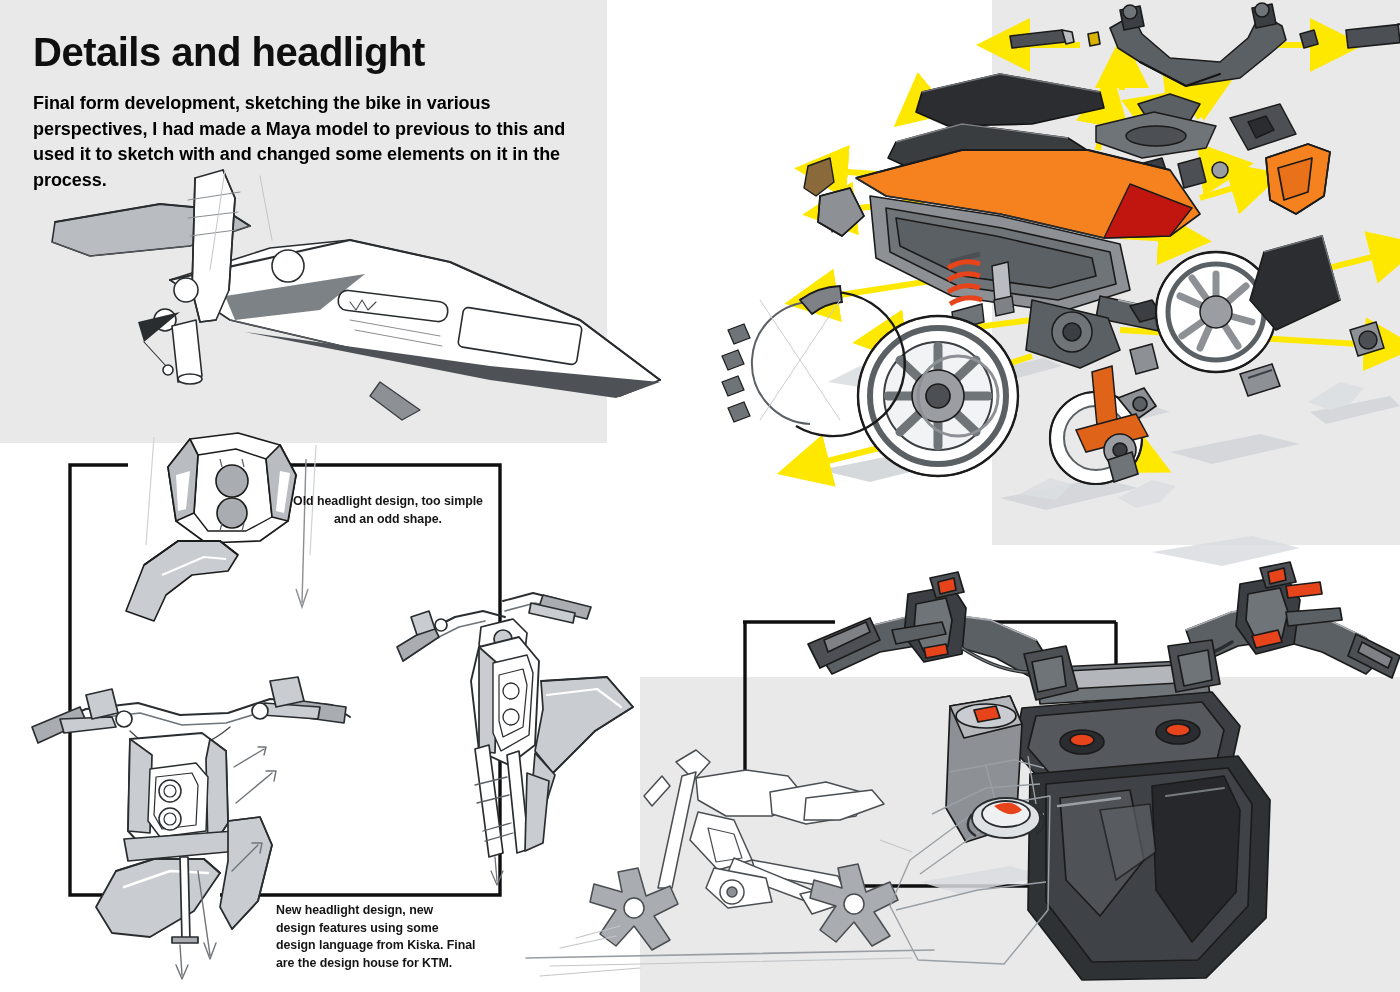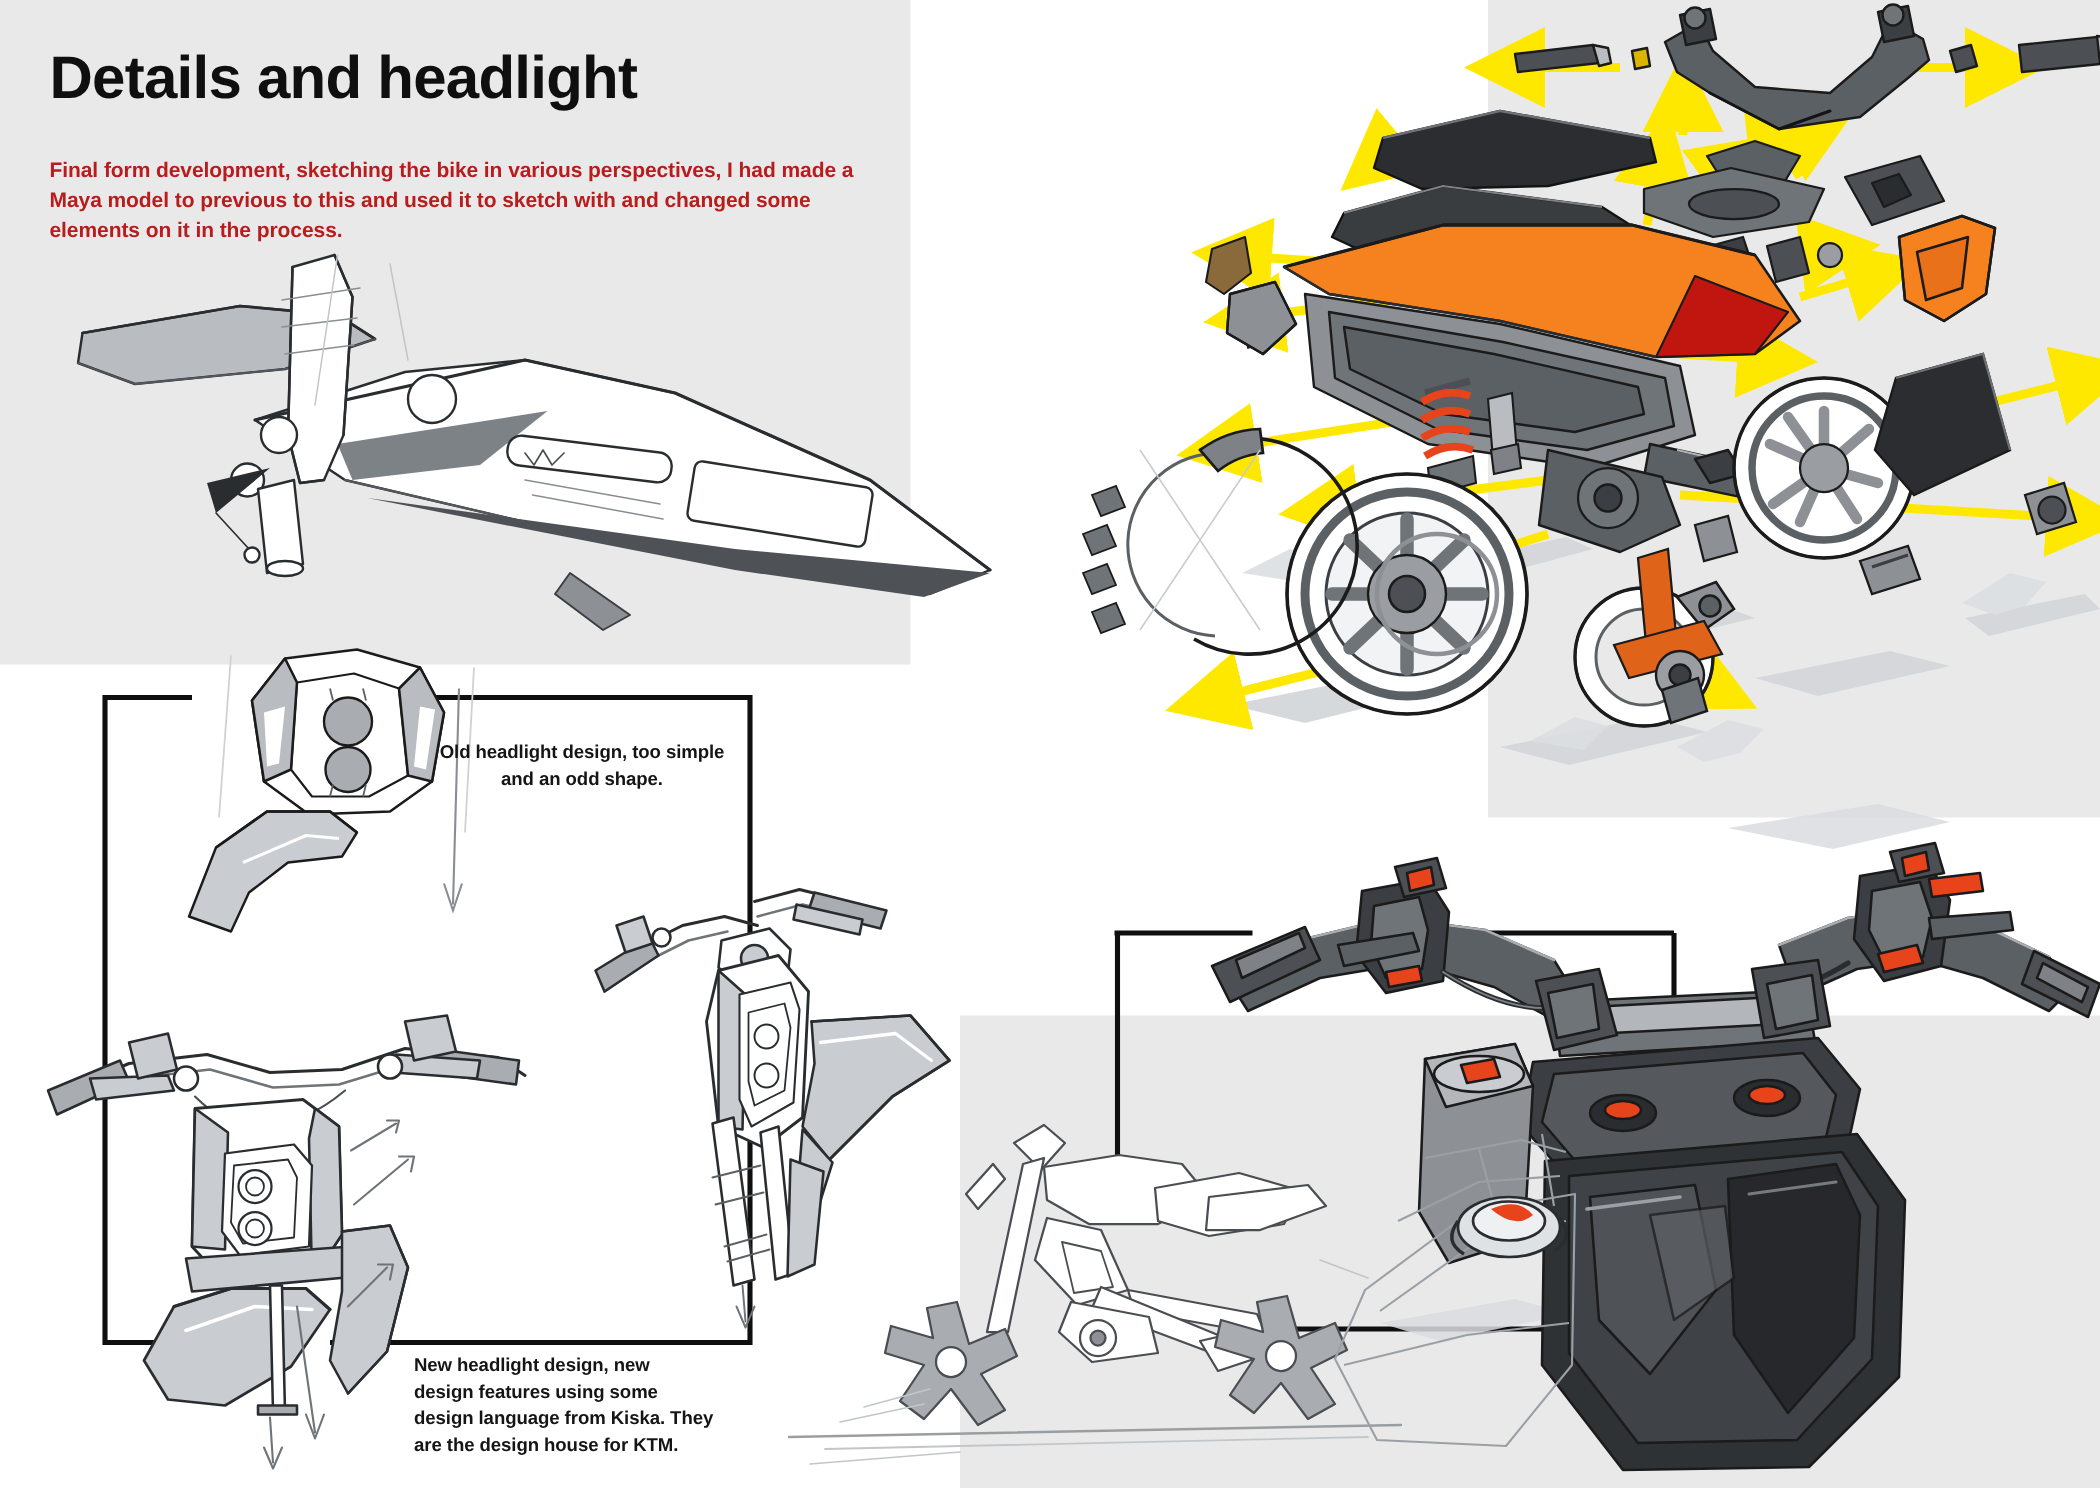--- a/index.html
+++ b/index.html
@@ -9,22 +9,22 @@
 
   
   .panel{position:absolute;background:#e9e9e9;}
   #panel-top-left   {left:0px;   top:0px;   width:607px; height:443px;}
   #panel-top-right  {left:992px; top:0px;   width:408px; height:545px;}
   #panel-bottom     {left:640px; top:677px; width:760px; height:315px;}
 
   
   #page-title{position:absolute;left:33px;top:30px;font-size:40px;font-weight:700;
               letter-spacing:-0.5px;color:#0f0f0f;line-height:1.1;}
-  #intro-paragraph{position:absolute;left:33px;top:104px;width:560px;font-size:14px;
-              font-weight:700;color:#b91c1c;line-height:1.42;letter-spacing:-0.05px;}
+  #intro-paragraph{position:absolute;left:33px;top:91px;width:560px;font-size:18px;
+              font-weight:700;color:#000000;line-height:1.42;letter-spacing:-0.05px;}
   .callout{position:absolute;font-size:12.4px;font-weight:700;color:#151515;
            line-height:1.42;letter-spacing:-0.05px;}
   #callout-old{left:293px;top:493px;width:190px;text-align:center;}
   #callout-new{left:276px;top:902px;width:200px;}
 
   
   .bracket{position:absolute;pointer-events:none;}
   .bracket svg{display:block;overflow:visible;}
 
   
@@ -599,15 +599,15 @@
         <path d="M194 246 q18 -8 28 4 q-12 10 -28 -4 Z" fill="#e8441c" stroke="none"></path>
         <path d="M172 254 q-10 14 4 22" stroke="#2a2d30" stroke-width="2.4"></path>
         <path d="M240 252 q10 14 -4 22" stroke="#2a2d30" stroke-width="2.4"></path>
       </g>
     </svg>
   </div>
 
   <div id="page-title">Details and headlight</div>
   <div id="intro-paragraph">Final form development, sketching the bike in various perspectives, I had made a Maya model to previous to this and used it to sketch with and changed some elements on it in the process.</div>
   <div class="callout" id="callout-old">Old headlight design, too simple and an odd shape.</div>
-  <div class="callout" id="callout-new">New headlight design, new design features using some design language from Kiska. They are the design house for KTM.</div>
+  <div class="callout" id="callout-new">New headlight design, new design features using some design language from Kiska. Final are the design house for KTM.</div>
 
 </div>
 
 </body></html>

